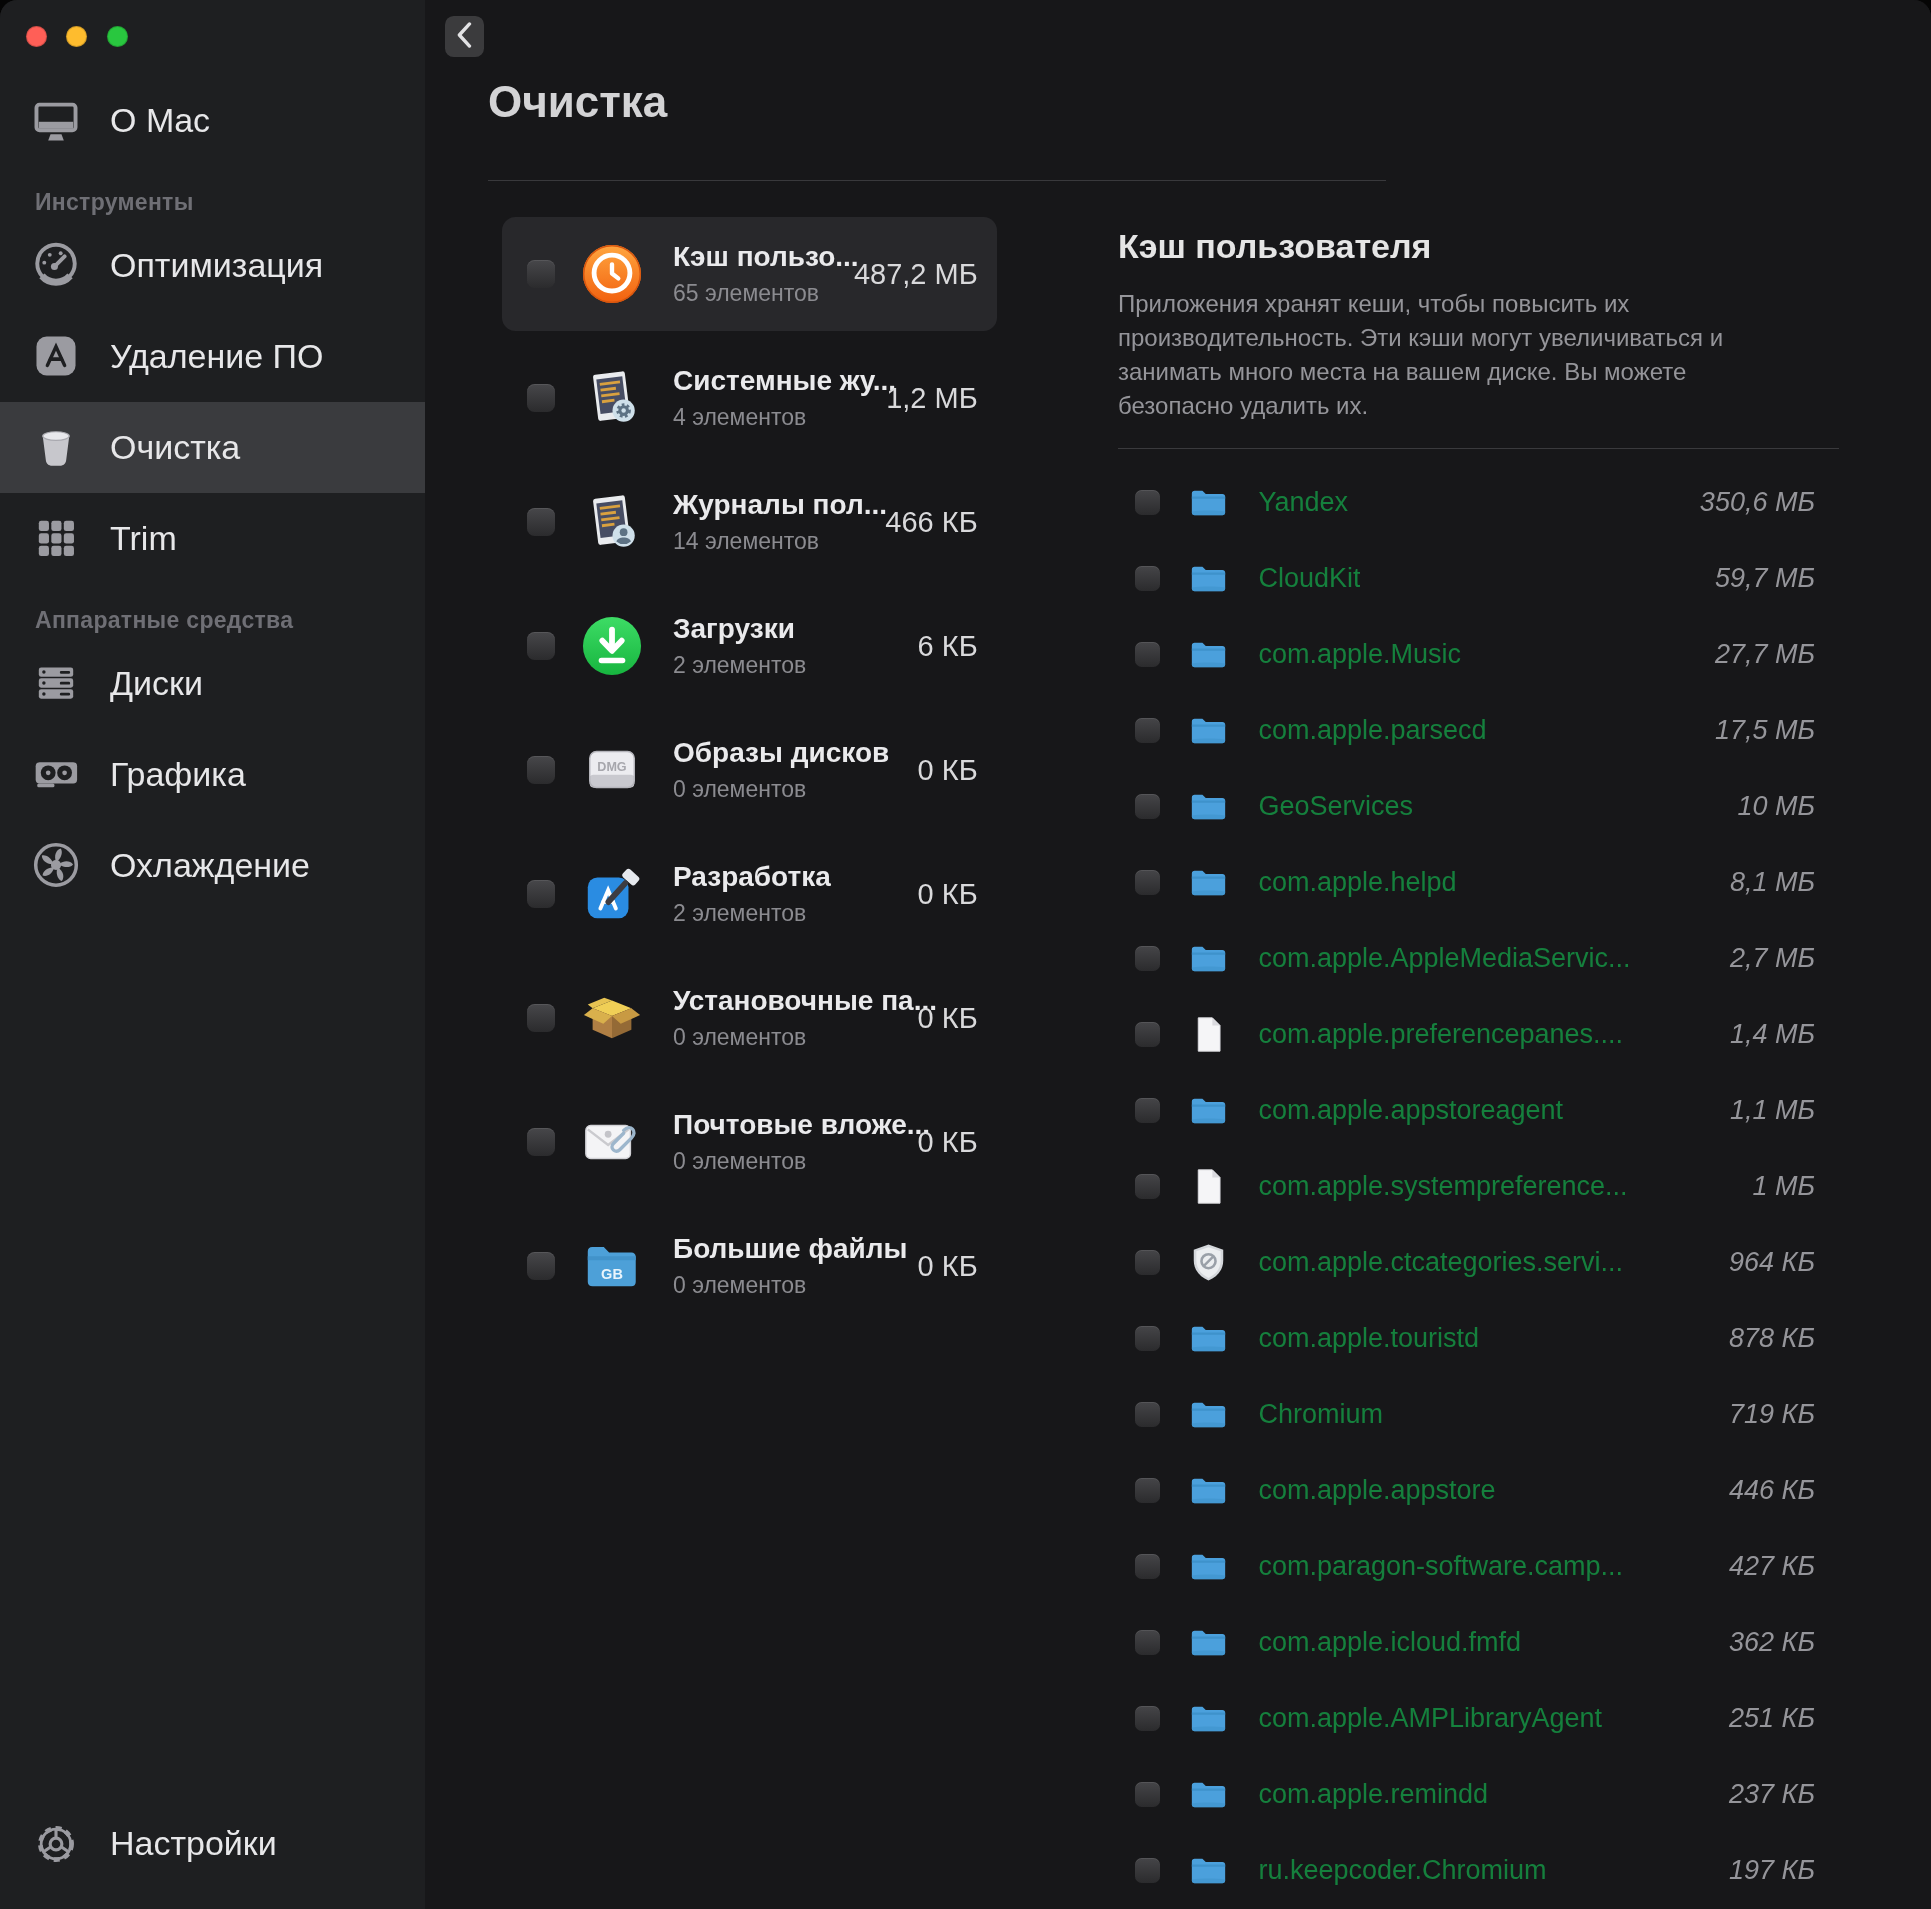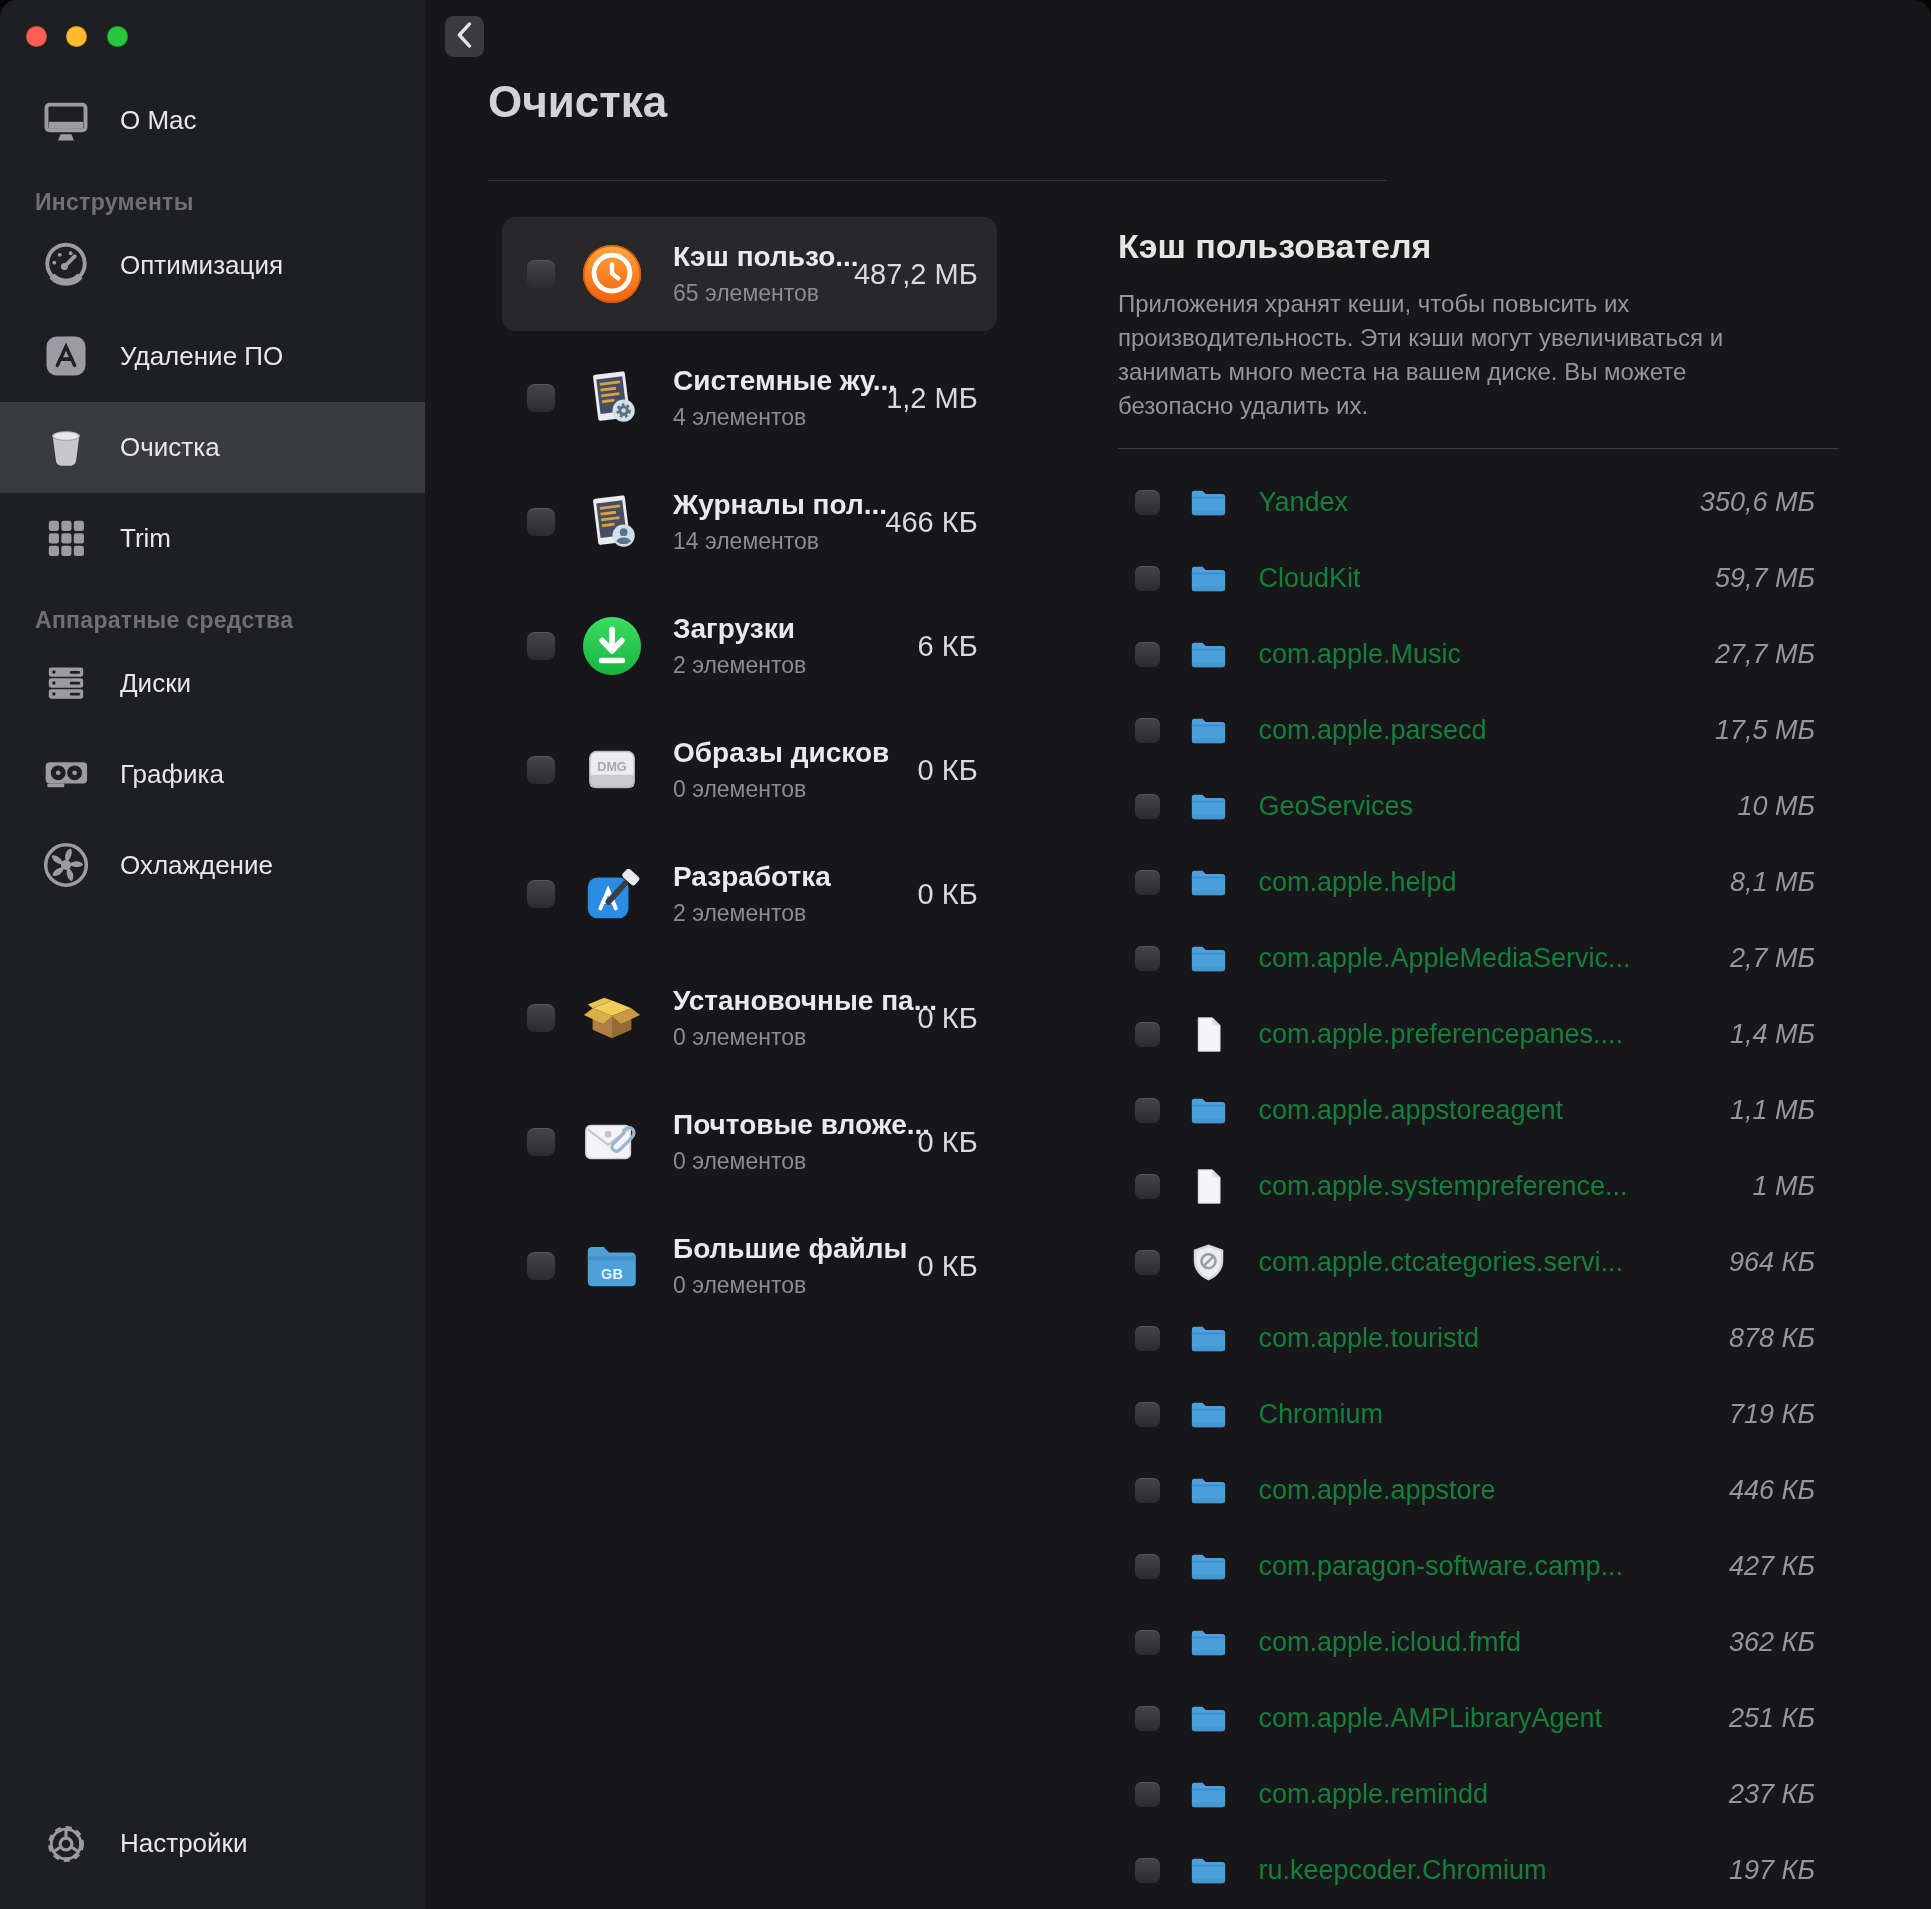--- a/index.html
+++ b/index.html
@@ -6,22 +6,22 @@
   body{width:1931px;height:1910px;font-family:"Liberation Sans","DejaVu Sans",sans-serif;
        -webkit-font-smoothing:antialiased;}
   .window{position:relative;width:1931px;height:1910px;background:#171719;
           border-radius:17.4px 17.4px 0 0;overflow:hidden;}
 
   
   .sidebar{position:absolute;left:0;top:0;bottom:0;width:425px;background:#1e1f21;}
   .traffic{position:absolute;top:26px;left:26px;display:flex;gap:19.3px;}
   .light{width:21px;height:21px;border-radius:50%;box-shadow:inset 0 0 0 1px rgba(0,0,0,.18);}
   .side-nav{padding-top:75px;}
-  .side-row{display:flex;align-items:center;height:91px;padding-left:39px;gap:27px;
-            font-size:26px;color:#e7e7e9;cursor:default;}
+  .side-row{display:flex;align-items:center;height:91px;padding-left:29px;gap:27px;
+            font-size:34px;color:#e7e7e9;cursor:default;}
   .side-row.selected{background:#3a3b3e;}
   .s-icon{width:54px;height:54px;flex:none;display:flex;align-items:center;justify-content:center;}
   .s-icon svg{width:50px;height:50px;}
   .side-section{height:50px;display:flex;align-items:flex-end;padding-left:23px;padding-bottom:3.9px;
                 font-size:23px;font-weight:700;color:#6f6f75;letter-spacing:0.3px;margin-left:12px;}
   .side-footer{position:absolute;left:0;bottom:21px;width:425px;}
 
   
   .content{position:absolute;left:425px;top:0;right:0;bottom:0;background:#171719;}
   .back-btn{position:absolute;left:20px;top:16.4px;width:39px;height:41px;background:#3b3b3d;

